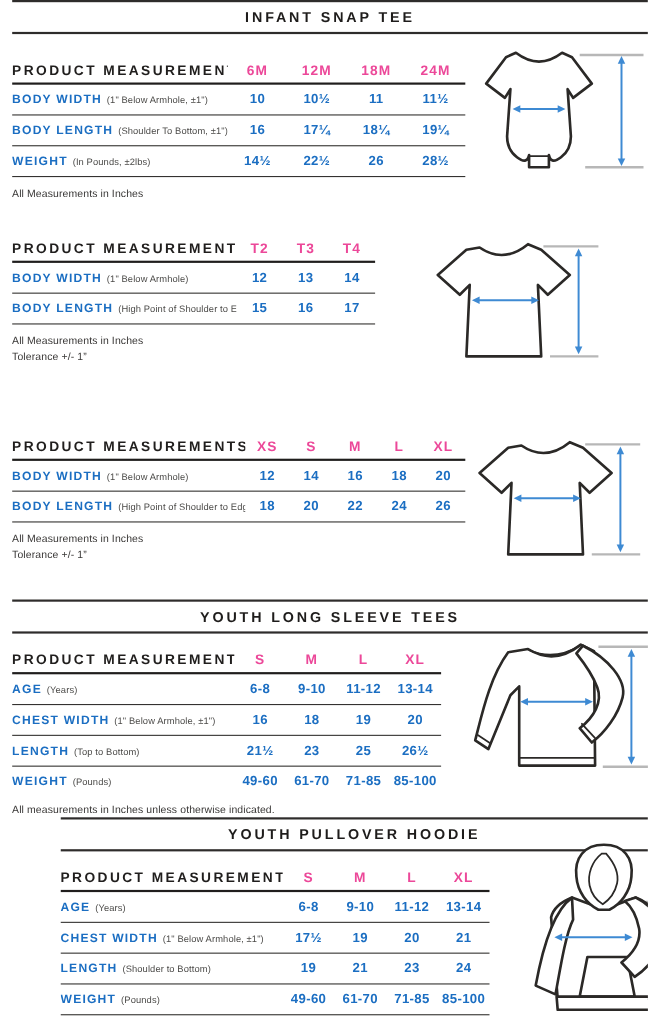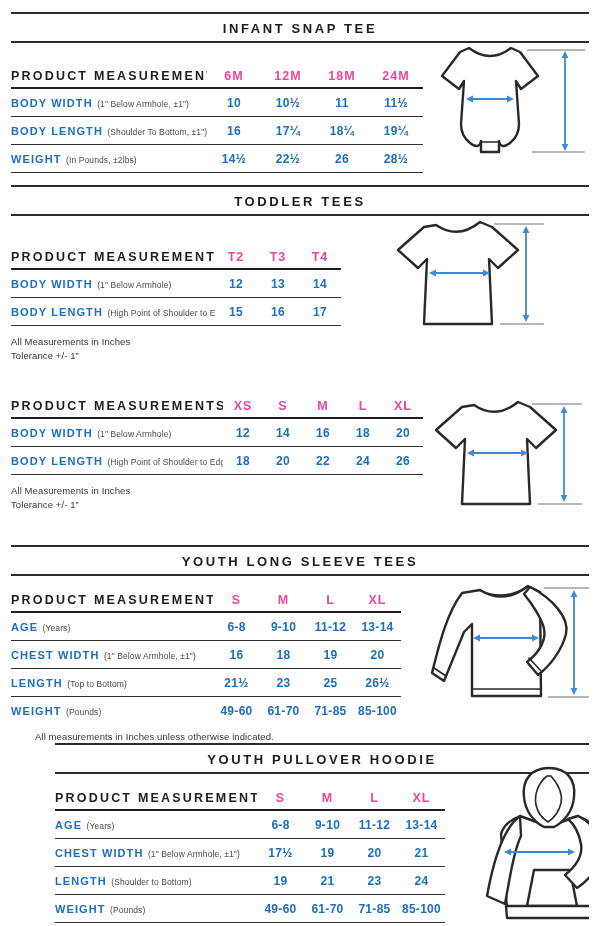--- a/index.html
+++ b/index.html
@@ -45,21 +45,21 @@
   .seam { fill:none; stroke:#2b2927; stroke-width:1.6; stroke-linecap:round; }
   .cap { stroke:#b7b7b7; stroke-width:2.2; }
   .marrow { stroke:#3e8ad3; stroke-width:1.8; }
   .ahead { fill:#3e8ad3; }
 </style>
 </head>
 <body>
 
 <div class="page">
 
-  <section class="panel s1" style="height:182px; padding-top:12px;">
+  <section class="panel s1" style="height:182px; padding-top:0;">
     <div class="panel-header">
       <h2 class="panel-title">INFANT SNAP TEE</h2>
     </div>
     <div class="tablewrap" style="width:412px; margin-top:22px;">
       <div class="trow thead">
         <div class="tlabel tmh">PRODUCT MEASUREMENTS</div>
         <div class="tcell colhead">6M</div>
         <div class="tcell colhead">12M</div>
         <div class="tcell colhead">18M</div>
         <div class="tcell colhead">24M</div>
@@ -100,23 +100,20 @@
         <polygon class="ahead" points="29,57 36,53.6 36,60.4"></polygon>
         <polygon class="ahead" points="77,57 70,53.6 70,60.4"></polygon>
         <line class="marrow" x1="128" y1="14" x2="128" y2="104"></line>
         <polygon class="ahead" points="128,9 124.6,16 131.4,16"></polygon>
         <polygon class="ahead" points="128,109 124.6,102 131.4,102"></polygon>
       </svg>
     </div>
   </section>
 
   <section class="panel s2" style="height:180px; padding-top:3px;">
-    <div class="panel-header">
-      <h2 class="panel-title">TODDLER TEES</h2>
-    </div>
     <div class="tablewrap" style="width:330px; margin-top:30px;">
       <div class="trow thead">
         <div class="tlabel tmh">PRODUCT MEASUREMENTS</div>
         <div class="tcell colhead">T2</div>
         <div class="tcell colhead">T3</div>
         <div class="tcell colhead">T4</div>
       </div>
       <div class="trow">
         <div class="tlabel"><span class="rowname">BODY WIDTH</span> <span class="rownote">(1" Below Armhole)</span></div>
         <div class="tcell val">12</div>
@@ -230,21 +227,21 @@
         <div class="tcell val">25</div>
         <div class="tcell val">26½</div>
       </div>
       <div class="trow noline">
         <div class="tlabel"><span class="rowname">WEIGHT</span> <span class="rownote">(Pounds)</span></div>
         <div class="tcell val">49-60</div>
         <div class="tcell val">61-70</div>
         <div class="tcell val">71-85</div>
         <div class="tcell val">85-100</div>
       </div>
-      <div class="fns" style="margin-top:7px;margin-left:24px;">
+      <div class="fns" style="margin-top:7px;">
         <p class="fn"><span>All measurements in </span><b>Inches</b><span> unless otherwise indicated.</span></p>
 
       </div>
     </div>
     <div class="illus" style="left:417px; top:36px;">
       <svg width="168" height="132" viewBox="0 0 168 132">
         <line class="cap" x1="116" y1="10" x2="164" y2="10"></line>
         <line class="cap" x1="120" y1="119" x2="164" y2="119"></line>
         <path class="garment" d="M52,12 Q76,27 100,8 L112,14 L113,118 L44,118 L44,46 L36,54 L16,103 L4,95 C10,72 17,38 34,15 Z"></path>
         <path class="seam" d="M45,111 L112,111"></path>

